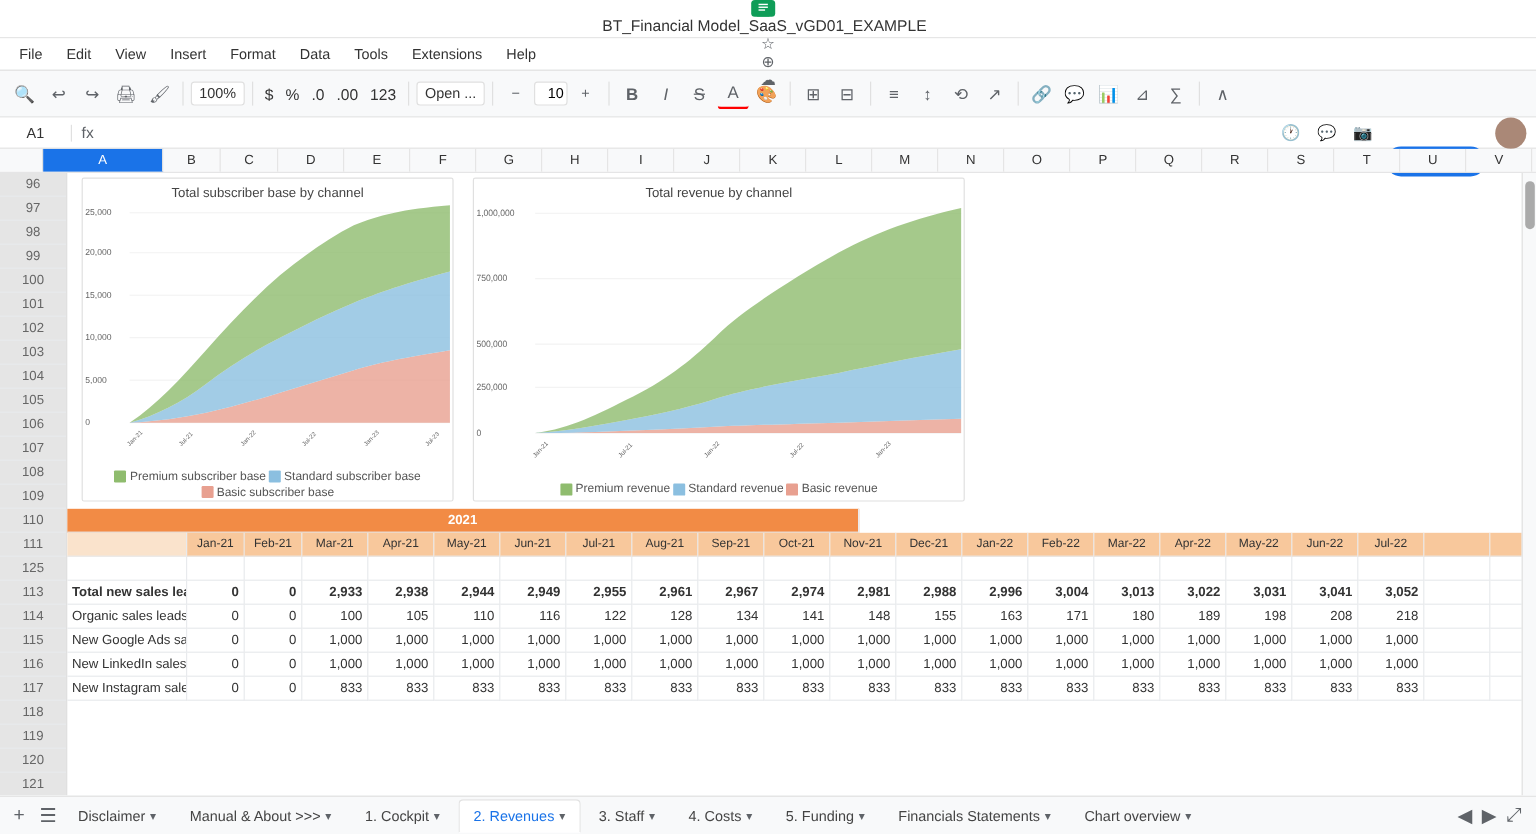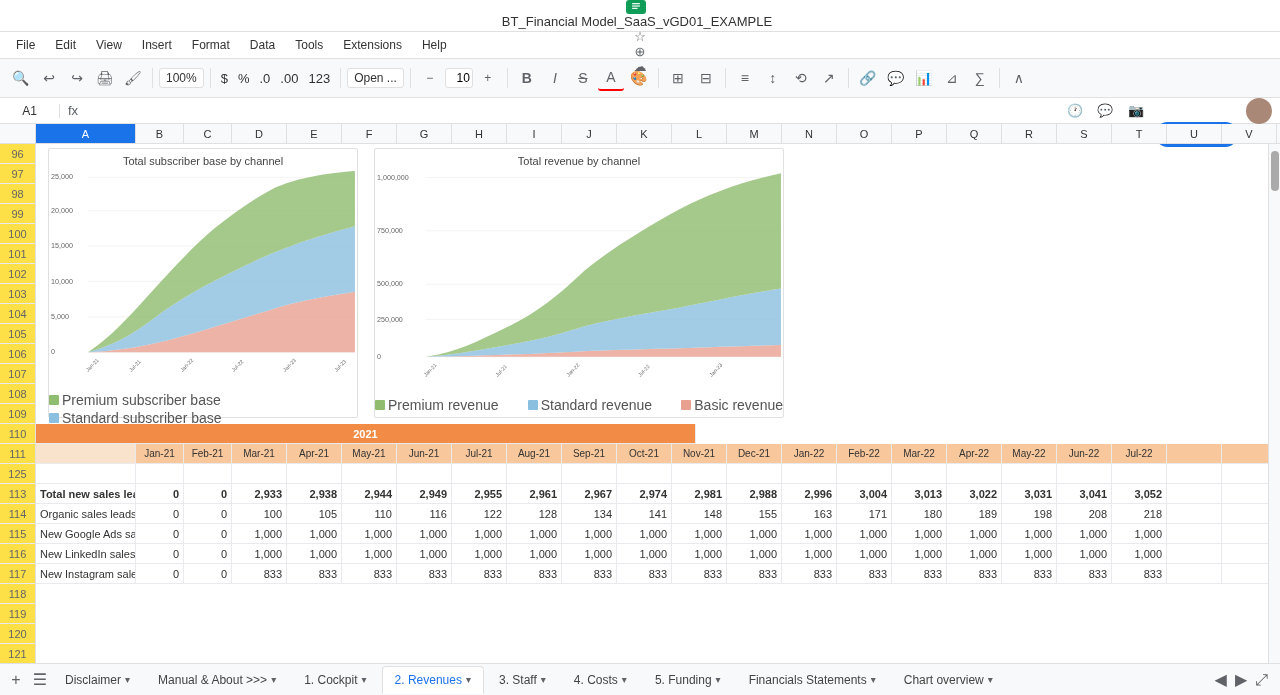--- a/index.html
+++ b/index.html
@@ -90,23 +90,23 @@
       justify-content: center;
       background: #f8f9fa;
       font-weight: 400;
     }
     .col-header.selected { background: #1a73e8; color: #fff; }
 
     
     #grid-body { display: flex; flex: 1; overflow: hidden; }
 
     #row-nums {
-      width: 36px;
+      width: 56px;
       min-width: 36px;
-      background: #fde047;
+      background: #e5e5e5;
       border-right: 1px solid #e0e0e0;
       display: flex;
       flex-direction: column;
     }
     .row-num {
       height: 20px;
       min-height: 20px;
       font-size: 11px;
       color: #666;
       display: flex;
@@ -129,24 +129,24 @@
     .chart-title {
       text-align: center;
       font-size: 11px;
       color: #444;
       padding: 6px 0 2px;
       font-weight: 500;
     }
     .chart-area { flex: 1; position: relative; }
     .chart-legend {
       display: flex;
-      justify-content: space-between;
+      justify-content: center;
       gap: 2px;
       padding: 4px 0;
-      font-size: 14px;
+      font-size: 10px;
       color: #555;
       flex-wrap: wrap;
     }
     .legend-item { display: flex; align-items: center; gap: 3px; }
     .legend-dot { width: 10px; height: 10px; border-radius: 1px; }
 
     
     .grid-row { display: flex; height: 20px; min-height: 20px; }
     .cell {
       border-right: 1px solid #e8eaed;

